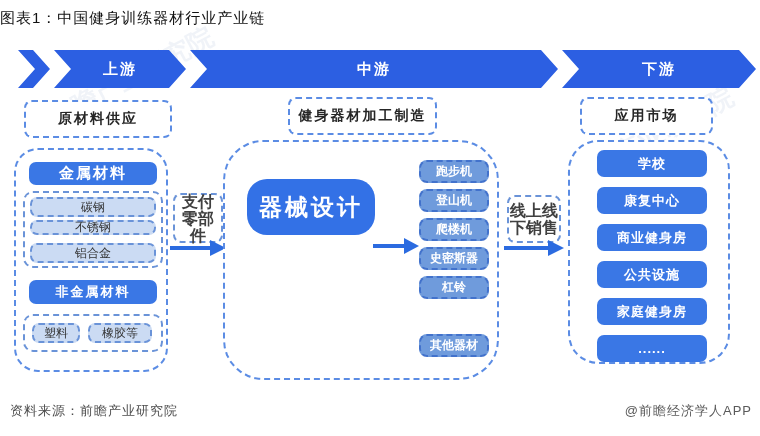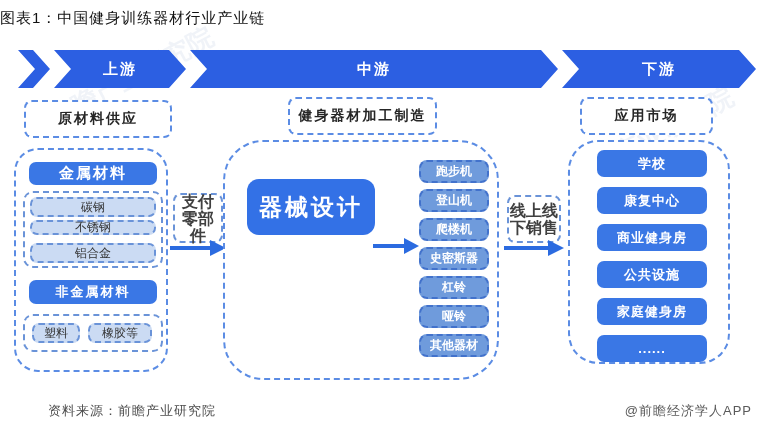--- a/index.html
+++ b/index.html
@@ -39,37 +39,37 @@
     position:absolute;background:#cbdbf3;border:2px dashed #6a93d8;border-radius:7px;
     display:flex;align-items:center;justify-content:center;
     font-size:12px;color:#333333;
   }
   .product{
     position:absolute;left:194px;width:70px;height:23px;background:#6f9bdc;
     border:2px dashed #4272cc;border-radius:8px;color:#ffffff;
     display:flex;align-items:center;justify-content:center;font-size:12px;font-weight:bold;
   }
   .bigbox{
-    position:absolute;left:22px;width:128px;height:56px;background:#3371e6;border-radius:12px;
+    position:absolute;left:22px;width:128px;height:56px;background:#3371e6;border-radius:20px;
     color:#ffffff;display:flex;align-items:center;justify-content:center;
     font-size:23px;font-weight:bold;letter-spacing:3px;
   }
   .connector{
     position:absolute;border:2px dashed #6a93d8;border-radius:8px;background:#ffffff;
     display:flex;align-items:center;justify-content:center;text-align:center;
     font-size:16px;font-weight:600;color:#404040;line-height:17px;
   }
   .market{
     position:absolute;left:27px;width:110px;height:27px;background:#3a77e5;border-radius:7px;
     color:#ffffff;display:flex;align-items:center;justify-content:center;
     font-size:13px;font-weight:bold;letter-spacing:1px;
   }
   .arrow{position:absolute;}
   .footer-src{
-    position:absolute;left:10px;top:402px;font-size:13px;color:#4d4d4d;letter-spacing:1px;margin-left:38px;
+    position:absolute;left:10px;top:402px;font-size:13px;color:#4d4d4d;letter-spacing:1px;
   }
   .footer-credit{
     position:absolute;right:8px;top:402px;font-size:13px;color:#5a5a5a;letter-spacing:1px;
   }
   .watermark{
     position:absolute;font-size:26px;font-weight:bold;color:rgba(110,135,185,0.10);
     transform:rotate(-28deg);white-space:nowrap;pointer-events:none;
   }
 </style>
 </head>
@@ -116,21 +116,20 @@
     <div class="bigbox" style="top:37px;">器械设计</div>
     <svg class="arrow" style="left:148px;top:96px;" width="46" height="16" viewBox="0 0 46 16">
       <rect x="0" y="6" width="33" height="4" fill="#2b6be0"></rect>
       <polygon points="31,0 46,8 31,16" fill="#2b6be0"></polygon>
     </svg>
     <div class="product" style="top:18px;">跑步机</div>
     <div class="product" style="top:47px;">登山机</div>
     <div class="product" style="top:76px;">爬楼机</div>
     <div class="product" style="top:105px;">史密斯器</div>
     <div class="product" style="top:134px;">杠铃</div>
-    <div class="product" style="top:163px;">哑铃</div>
     <div class="product" style="top:192px;">其他器材</div>
   </div>
 
   <div class="connector" style="left:507px;top:195px;width:54px;height:48px;">线上线下销售</div>
   <svg class="arrow" style="left:504px;top:240px;" width="60" height="16" viewBox="0 0 60 16">
     <rect x="0" y="6" width="46" height="4" fill="#2b6be0"></rect>
     <polygon points="44,0 60,8 44,16" fill="#2b6be0"></polygon>
   </svg>
 
   <div class="container" style="left:568px;top:140px;width:162px;height:224px;border-radius:30px;">

